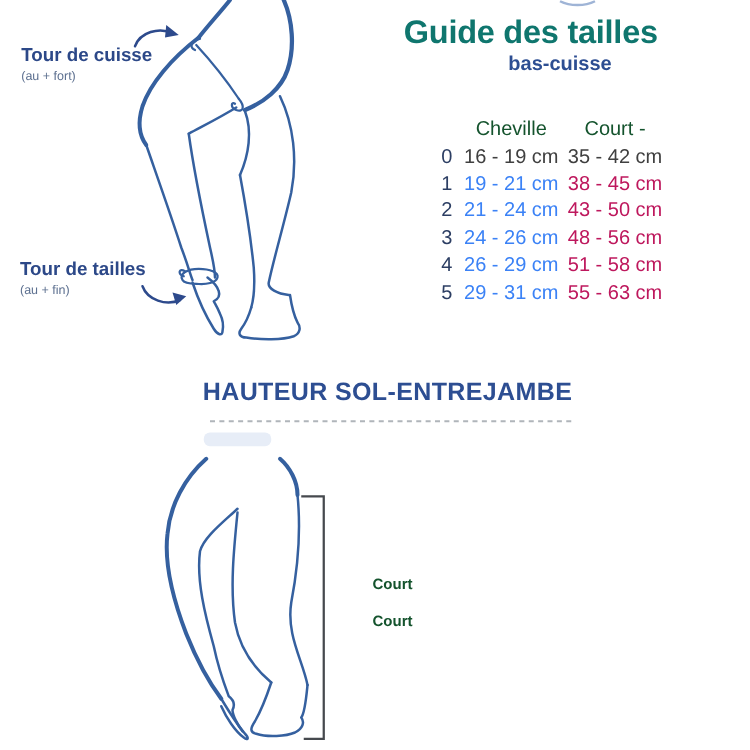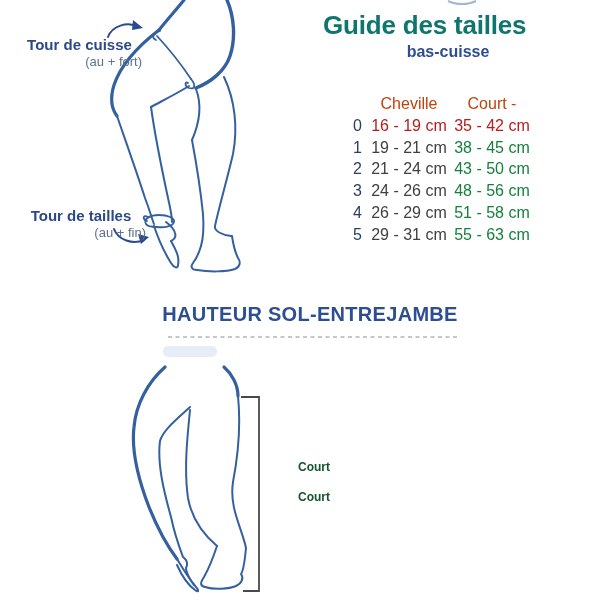--- a/index.html
+++ b/index.html
@@ -4,36 +4,36 @@
 <style>
   html,body{margin:0;padding:0;background:#ffffff;}
   .page{
     position:relative;width:600px;height:600px;background:#ffffff;overflow:hidden;
     font-family:"Liberation Sans","DejaVu Sans",sans-serif;
   }
   .abs{position:absolute;}
   svg.art{position:absolute;left:0;top:0;pointer-events:none;}
 
   
-  .ann-label{font-weight:bold;font-size:15px;color:#2c4888;text-align:center;line-height:18px;}
-  .ann-hint{font-size:13px;color:#5d7090;text-align:right;line-height:16px;}
+  .ann-label{font-weight:bold;font-size:15px;color:#2c4888;text-align:left;line-height:18px;}
+  .ann-hint{font-size:10px;color:#5d7090;text-align:left;line-height:16px;}
 
   
   .guide-title{font-size:26px;font-weight:bold;color:#0f766e;letter-spacing:-0.2px;line-height:30px;}
   .guide-subtitle{font-size:16px;font-weight:bold;color:#2d4e92;text-align:center;line-height:18px;margin-top:3px;}
 
   
   .size-table{font-size:16px;}
   .t-row{display:flex;line-height:21.7px;white-space:nowrap;}
   .t-head{color:#5c6b84;line-height:21px;margin-bottom:1px;}
   .c-size{width:22px;text-align:right;color:#2c3e63;}
-  .c-ankle{width:90px;margin-left:2px;text-align:center;color:#404040;}
-  .c-thigh{width:76px;margin-left:0;text-align:center;color:#15803d;}
-  .t-head .c-ankle,.t-head .c-thigh{color:#c2410c;}
-  .muted .c-ankle,.muted .c-thigh{color:#b91c1c;}
+  .c-ankle{width:90px;margin-left:2px;text-align:center;color:#3b82f6;}
+  .c-thigh{width:76px;margin-left:0;text-align:center;color:#be185d;}
+  .t-head .c-ankle,.t-head .c-thigh{color:#14532d;}
+  .muted .c-ankle,.muted .c-thigh{color:#404040;}
 
   
   .section-title{font-size:20px;font-weight:bold;color:#2d4e92;text-align:center;letter-spacing:0.3px;}
 
   .fit-row{display:flex;height:30px;}
   .fit-label{font-weight:bold;font-size:12px;color:#14532d;width:100px;}
   .fit-value{font-size:17px;color:#525e6e;}
 </style>
 </head>
 <body>

